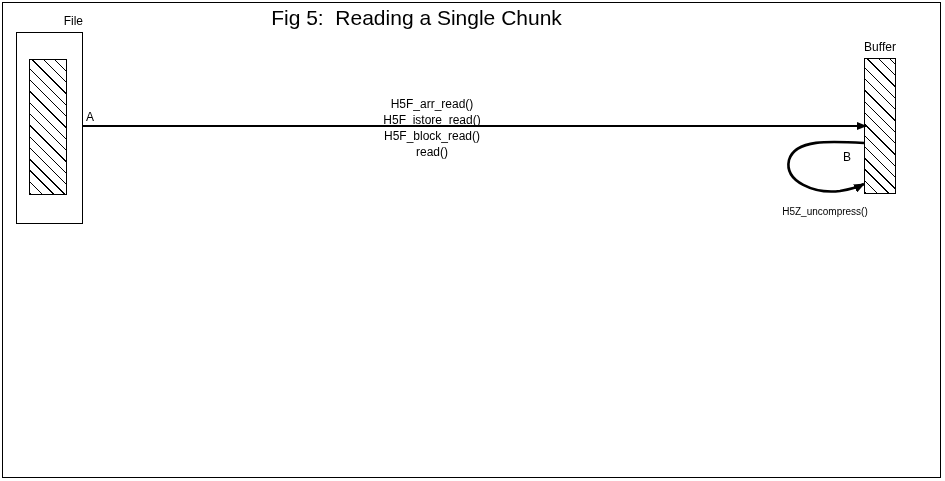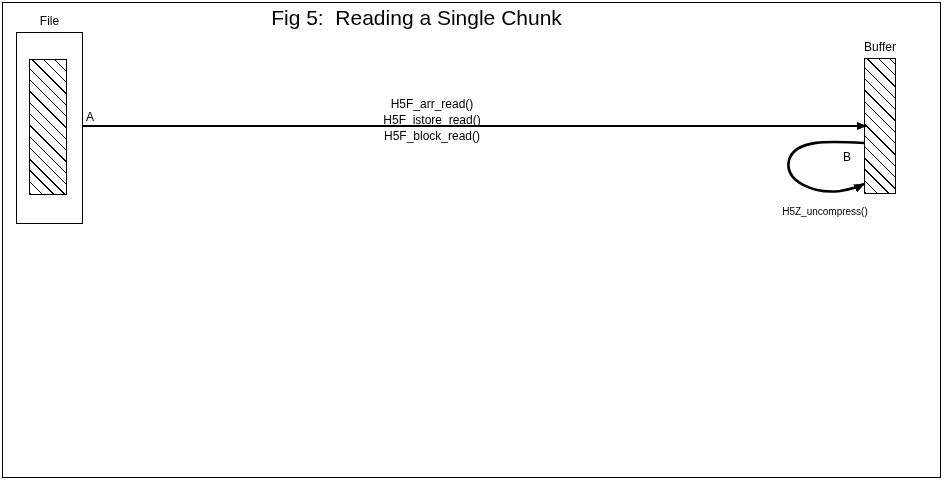--- a/index.html
+++ b/index.html
@@ -36,21 +36,21 @@
     font-size: 21px;
     letter-spacing: 0px;
     white-space: pre;
   }
   
   #file-label {
     position: absolute;
     left: 16px;
     top: 14px;
     width: 67px;
-    text-align: center;
+    text-align: right;
     font-size: 12px;
   }
   #file-box {
     position: absolute;
     left: 16px;
     top: 32px;
     width: 67px;
     height: 192px;
     border: 1px solid #000000;
     box-sizing: border-box;
@@ -172,18 +172,19 @@
     <path d="M864,143 C830,141 795,139 789,160 C784,182 815,194 840,191 C852,189 860,186 864,184" fill="none" stroke="#000000" stroke-width="2.6" marker-end="url(#ah2)"></path>
   </svg>
 
   <div id="label-a">A</div>
   <div id="label-b">B</div>
 
   <div id="call-stack">
     <div>H5F_arr_read()</div>
     <div>H5F_istore_read()</div>
     <div>H5F_block_read()</div>
+    <div>read()</div>
   </div>
 
   <div id="uncompress-label">H5Z_uncompress()</div>
 
 
 </div>
 
 </body></html>

